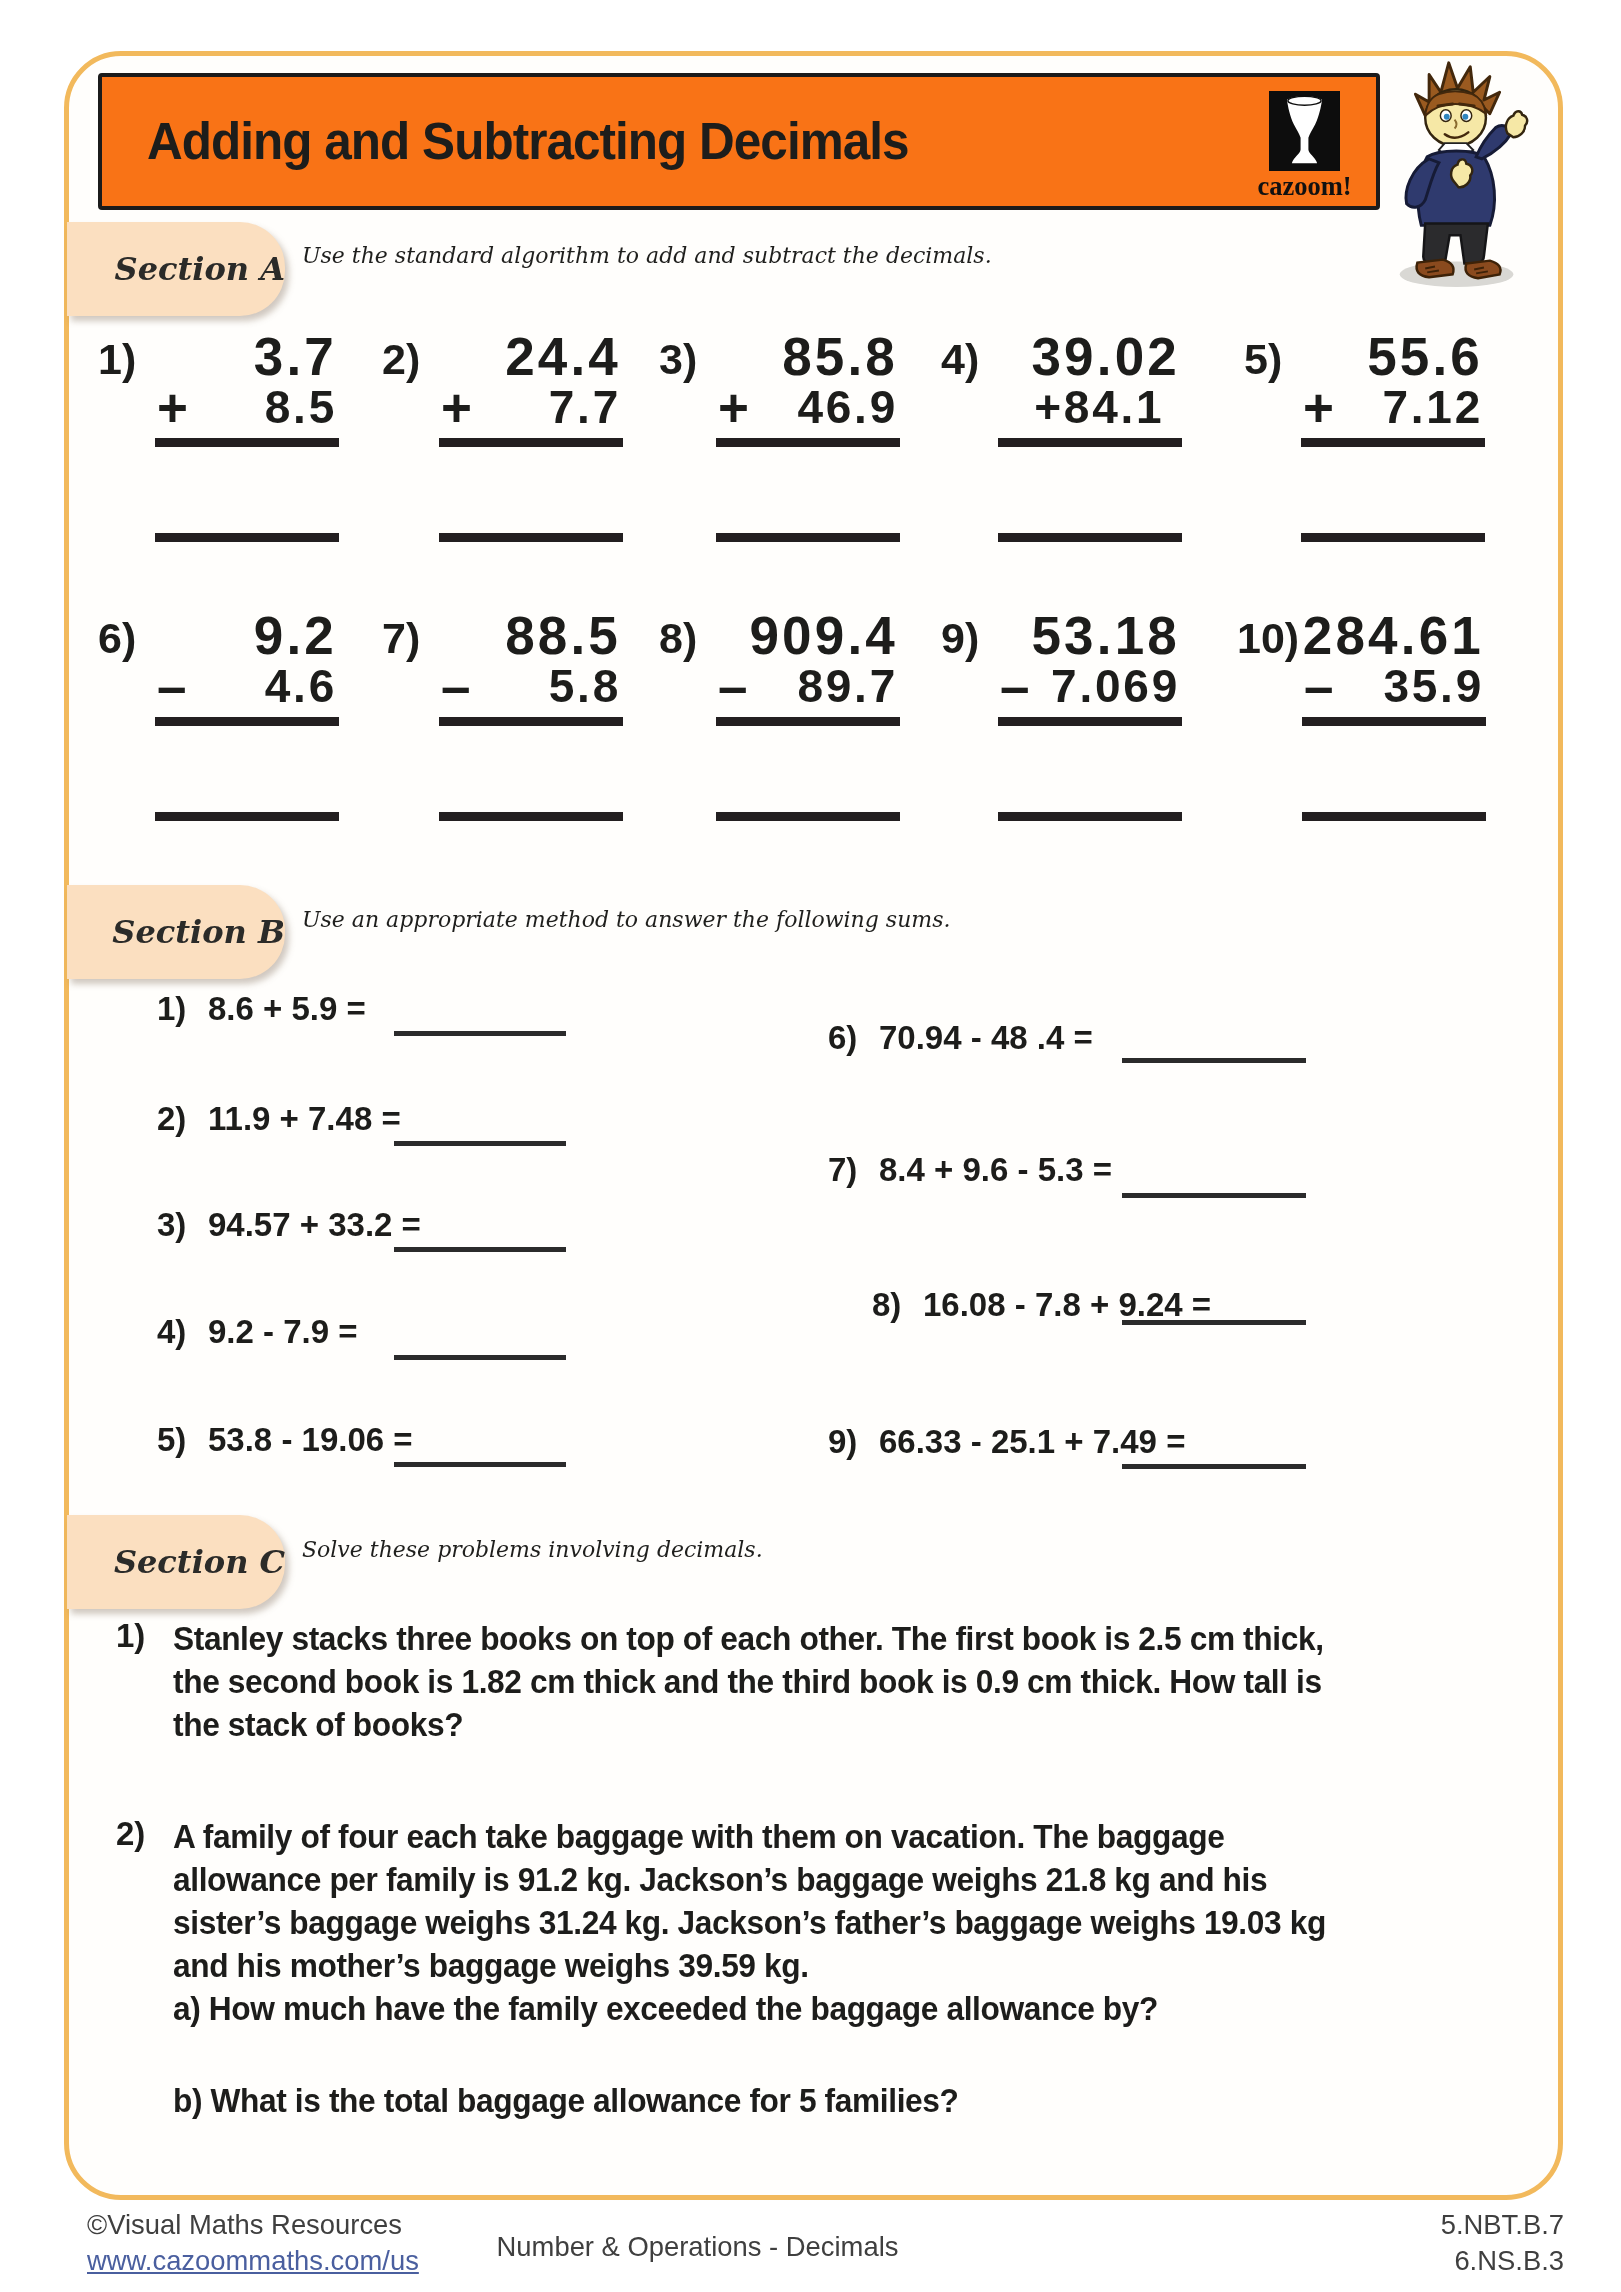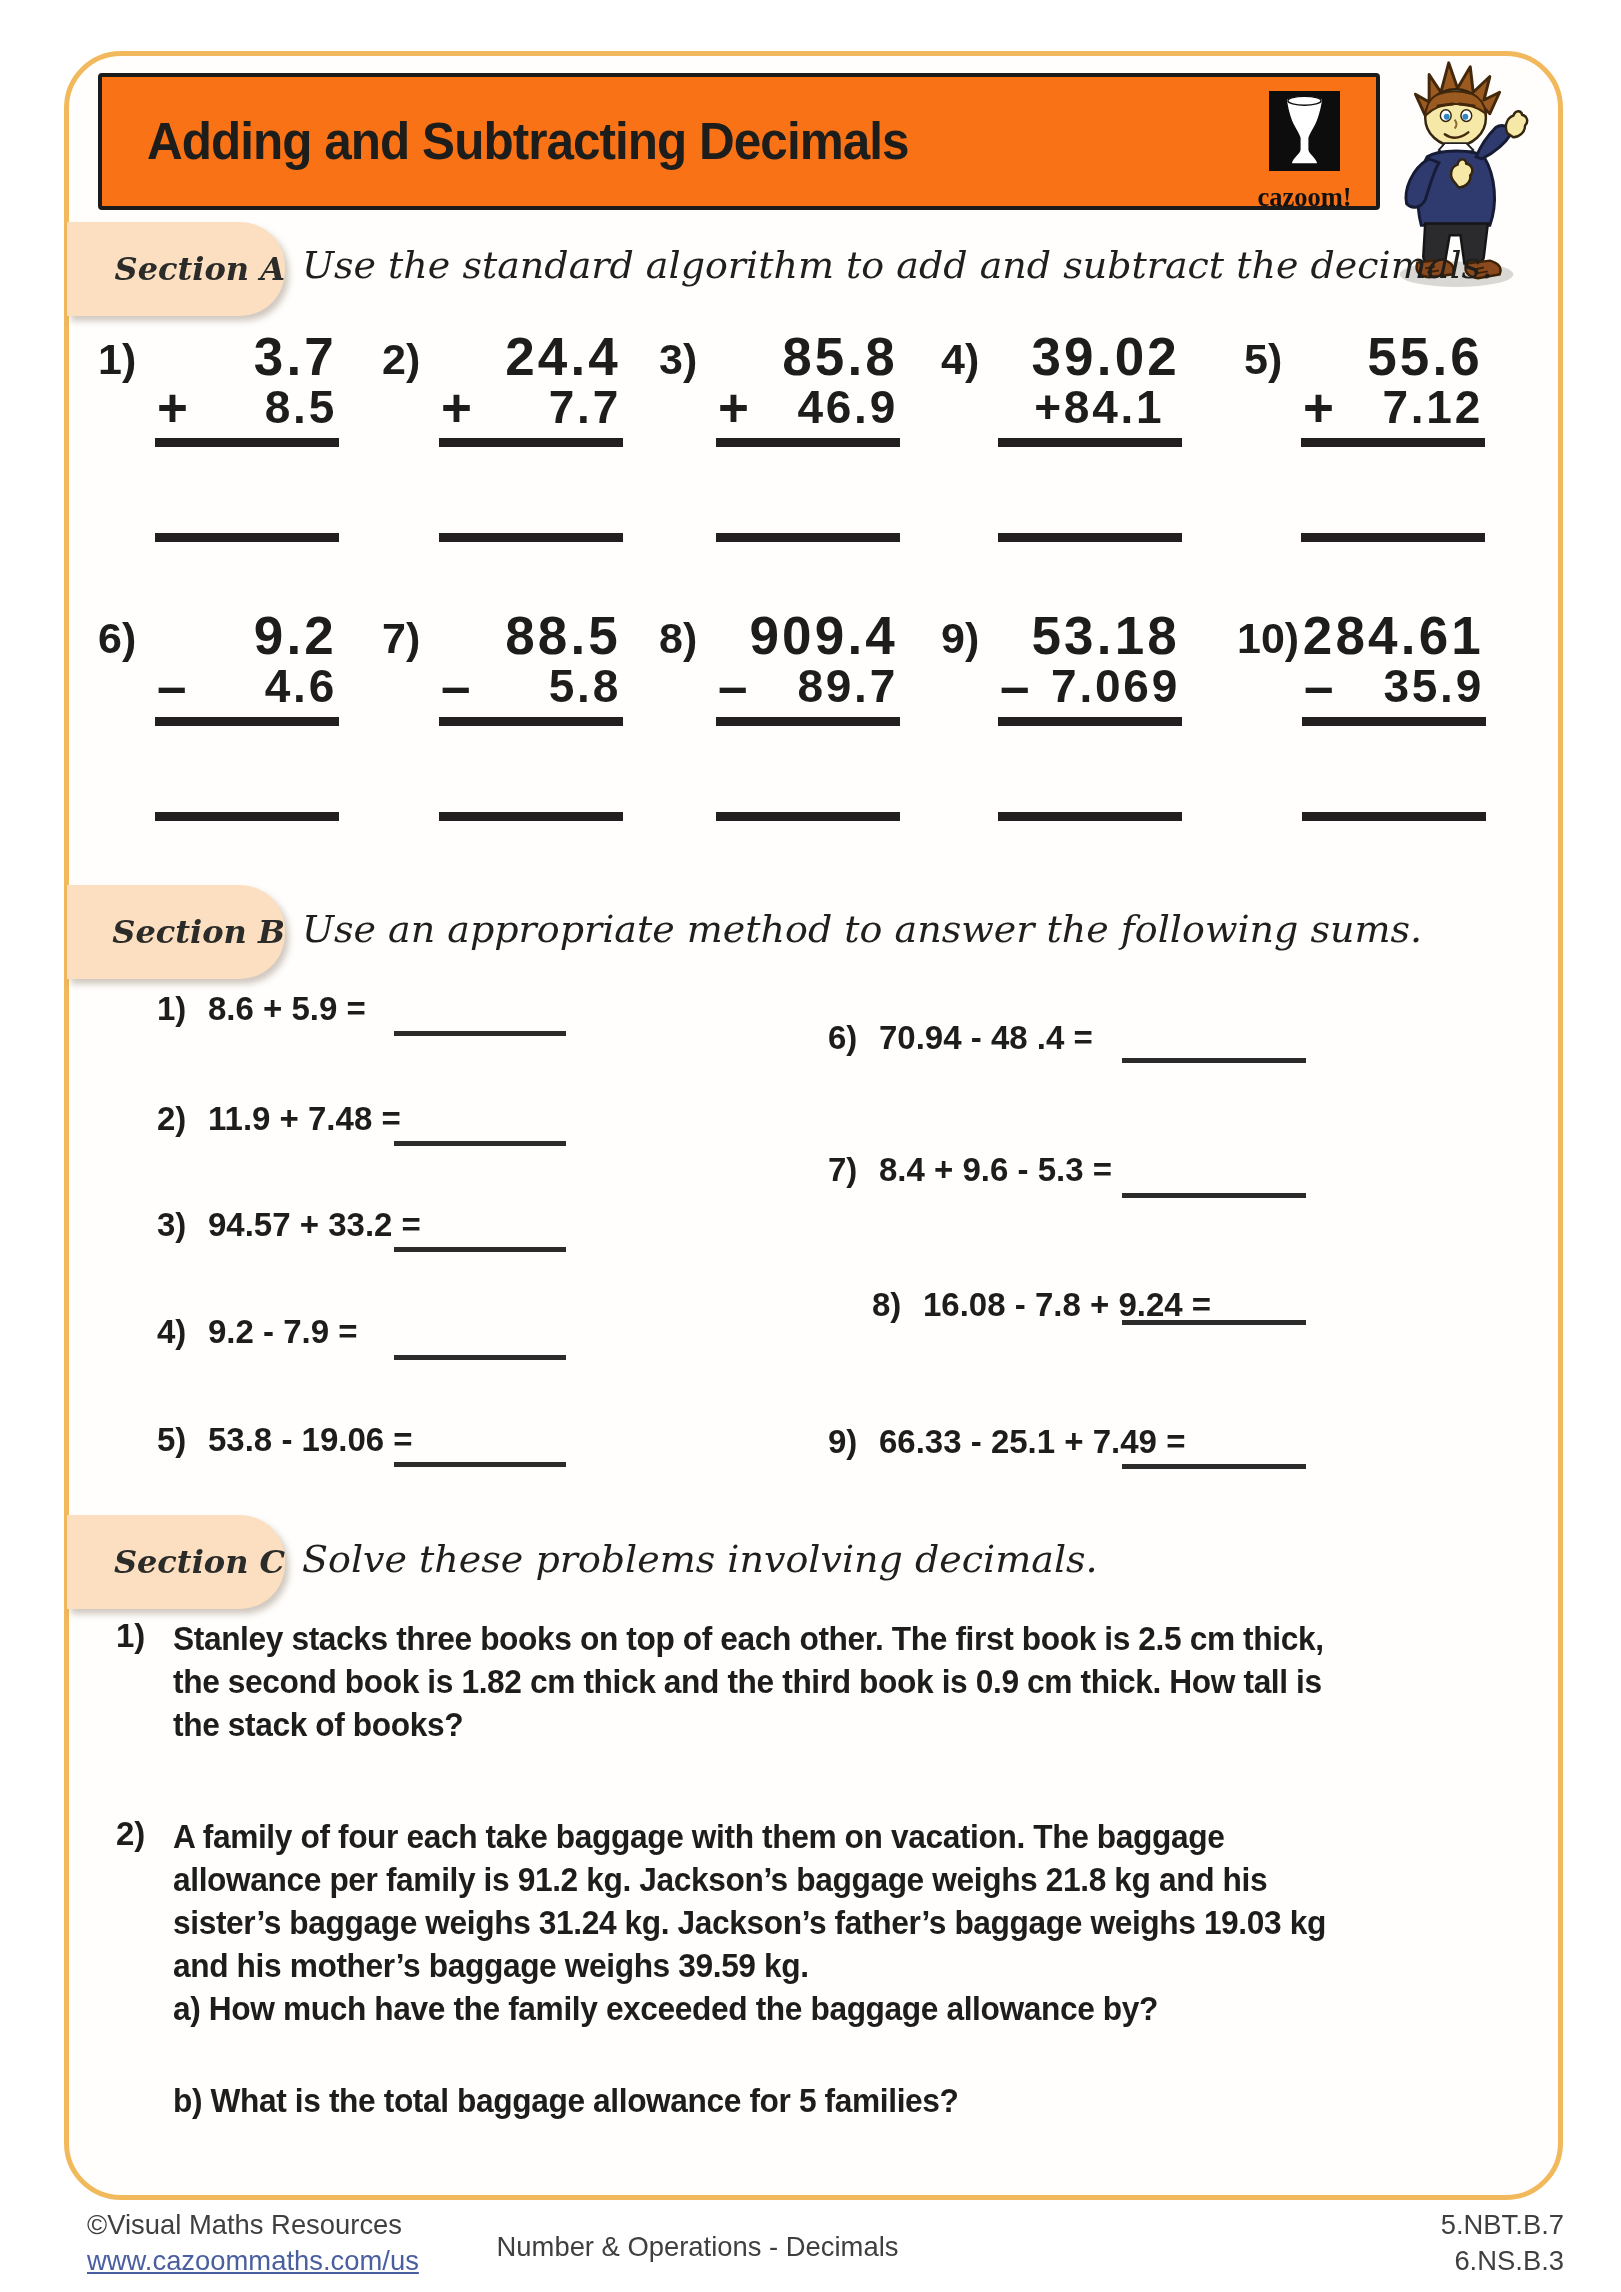--- a/index.html
+++ b/index.html
@@ -18,37 +18,37 @@
   }
   .worksheet-title{
     position:absolute;left:45px;top:35px;
     font-size:51px;font-weight:700;letter-spacing:-1px;
     transform:scaleX(0.97);transform-origin:left center;white-space:nowrap;
   }
   .logo{position:absolute;left:1139px;top:13.7px;width:127px;text-align:center;}
   .logo-square{width:71px;height:80px;background:#0d0d0d;margin:0 auto;display:block;}
   .brand-text{
     font-family:"Liberation Serif",serif;font-weight:700;font-size:26.5px;
-    letter-spacing:0px;margin-top:11px;color:#111;
+    letter-spacing:0px;margin-top:0px;color:#111;
   }
   .mascot{position:absolute;left:1380px;top:55px;width:157px;height:235px;}
   
   .section-box{
     position:absolute;left:67px;width:218px;height:94px;background:#fbdfc0;
     border-radius:0 45px 45px 0;box-shadow:3.9px 4.9px 6.9px rgba(120,100,80,0.35);
     display:flex;align-items:center;justify-content:flex-end;
   }
   .section-box span{
     font-family:"DejaVu Serif","Liberation Serif",serif;
     font-style:italic;font-weight:700;font-size:32px;color:#2b2b29;
   }
   .instruction{
     position:absolute;left:302px;
     font-family:"DejaVu Serif","Liberation Serif",serif;
-    font-style:italic;font-size:38px;color:#1f1f1d;white-space:nowrap;
+    font-style:italic;font-size:22px;color:#1f1f1d;white-space:nowrap;
   }
   
   .sa-prob{position:absolute;width:245px;height:216px;}
   .sa-num{
     position:absolute;left:0;top:3.9px;font-size:43px;font-weight:700;
   }
   .sa-col{position:absolute;left:57px;top:0;width:184px;}
   .sa-top{
     text-align:right;font-size:53px;font-weight:700;letter-spacing:0.06em;
     height:51px;line-height:51px;padding-right:2px;white-space:nowrap;

